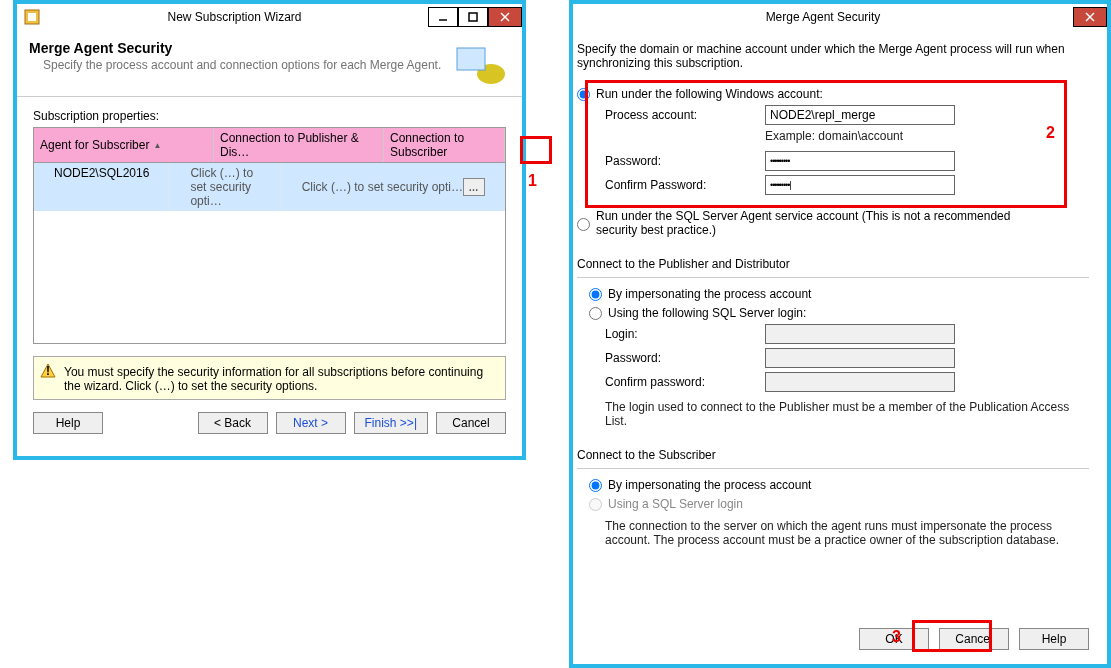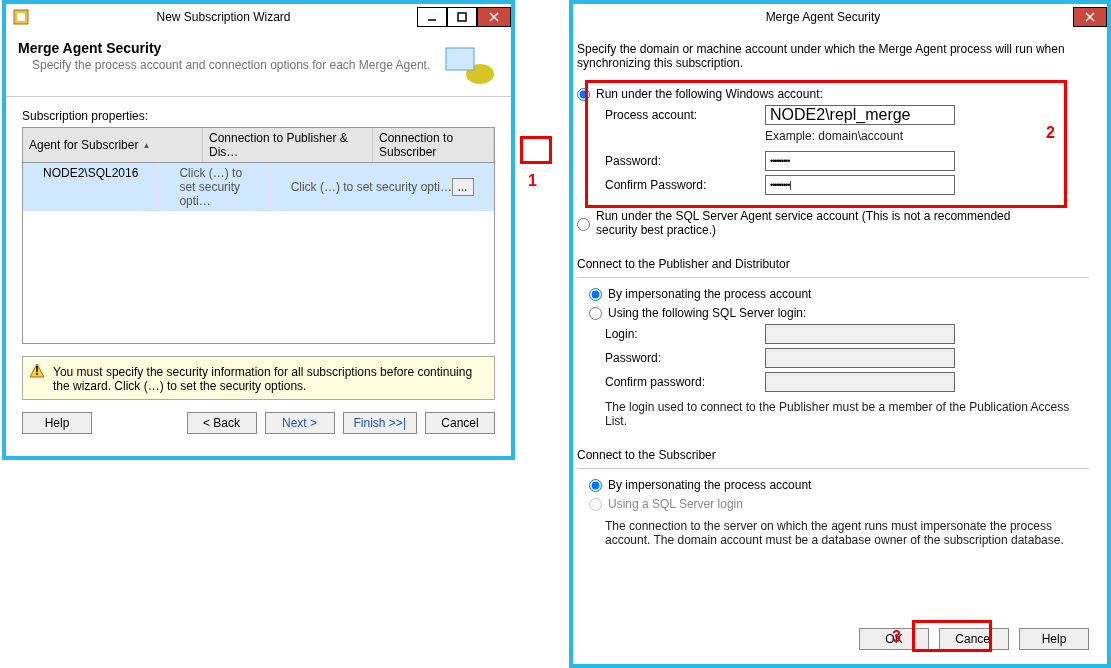--- a/index.html
+++ b/index.html
@@ -6,29 +6,29 @@
   body { margin: 0; background: #fff; width: 1111px; height: 668px; position: relative; }
   .window { position: absolute; border: 4px solid #29b8e8; background: #fff; }
   .titlebar { height: 26px; display: flex; align-items: center; background: #fff; }
   .titlebar .icon { width: 18px; height: 18px; margin-left: 6px; }
   .titlebar .title { flex: 1; text-align: center; color: #000; font-size: 12px; }
   .sysbtns { display: flex; }
   .sysbtn { width: 30px; height: 20px; border: 1px solid #000; display: flex; align-items: center; justify-content: center; font-size: 11px; }
   .sysbtn.close { background: #c8483b; color: #fff; width: 34px; }
   .sysbtn.min, .sysbtn.max { background: #fff; }
   
-  #win-wizard { left: 2px; top: 0; width: 513px; height: 460px; }
+  #win-wizard { left: 13px; top: 0; width: 513px; height: 460px; }
   #win-wizard .header { padding: 10px 12px 6px 12px; border-bottom: 1px solid #ccc; display:flex; }
   #win-wizard .headerimg { width:60px; height:50px; display:flex; align-items:center; justify-content:center; }
   #win-wizard .header h1 { font-size: 14px; font-weight: bold; margin: 0 0 2px 0; }
   #win-wizard .header p { margin: 0 0 0 14px; color: #737373; }
   #win-wizard .content { padding: 12px 16px 0 16px; }
   .table { border: 1px solid #999; width: 100%; }
   .thead { display: flex; background: #fff; border-bottom: 1px solid #999; }
-  .th { border-right: 1px solid #ccc; padding: 3px 6px; display:flex; align-items:center; background:#e5e5e5; }
+  .th { border-right: 1px solid #ccc; padding: 3px 6px; display:flex; align-items:center; background:#f9a8d4; }
   .th.c1 { width: 180px; }
   .th.c2 { width: 170px; }
   .th.c3 { flex: 1; }
   .sort { font-size: 8px; color:#555; margin-left:4px; }
   .tbody { height: 180px; position:relative; }
   .row { display:flex; background:#cfe8ff; }
   .td { padding: 3px 20px; }
   .td.c1 { width: 180px; }
   .td.c2 { width: 170px; color:#555; border-left:1px solid #e6e6e6;}
   .td.c3 { flex:1; color:#555; border-left:1px solid #e6e6e6; display:flex; align-items:center; }
@@ -39,21 +39,21 @@
   .btn { border:1px solid #888; background:#efefef; height:22px; padding:0 10px; min-width:70px; display:inline-flex; align-items:center; justify-content:center; cursor:pointer; }
   .btn.disabled { color:#1d4ed8; cursor:default; }
   
   #win-sec { left: 569px; top: 0; width: 542px; height: 668px; }
   #win-sec .body { padding: 12px 18px 12px 4px; }
   .intro { margin-bottom: 16px; }
   .radio-row { display:flex; align-items:center; margin: 4px 0; }
   .radio-row input[type=radio] { margin: 2px 6px 0 0; }
   .fieldrow { display:flex; align-items:center; margin: 4px 0 4px 28px; }
   .fieldrow label { width: 160px; }
-  .fieldrow input[type=text], .fieldrow input[type=password] { width: 190px; height: 20px; border:1px solid #666; padding:0 4px; font-size:16px; }
+  .fieldrow input[type=text], .fieldrow input[type=password] { width: 190px; height: 20px; border:1px solid #666; padding:0 4px; font-size:12px; }
   .fieldrow input:disabled { background:#f0f0f0; color:#888; }
   .example { margin-left: 188px; color:#222; font-size:12px; margin-top:2px; margin-bottom:8px;}
   .sectitle { margin: 20px 0 6px 0; }
   .hr { border-top:1px solid #ccc; margin: 2px 0 8px 0; }
   .note { margin: 8px 0 0 28px; color:#222; }
   .greytxt { color:#888; }
   .bottombar { position:absolute; bottom:14px; right:18px; display:flex; gap:10px; align-items:center; }
   
   .redbox { position:absolute; border:3px solid #e00; pointer-events:none; }
   .rednum { position:absolute; color:#e00; font-size:16px; font-weight:bold; }
@@ -210,21 +210,21 @@
     <div class="sectitle">Connect to the Subscriber</div>
     <div class="hr"></div>
     <div class="radio-row" style="margin-left:12px;">
       <input type="radio" checked="" style="">
       <span>By impersonating the process account</span>
     </div>
     <div class="radio-row greytxt" style="margin-left:12px;">
       <input type="radio" disabled="" style="">
       <span>Using a SQL Server login</span>
     </div>
-    <div class="note" style="max-width:460px;">The connection to the server on which the agent runs must impersonate the process account. The domain account must be a database owner of the subscription database.</div>
+    <div class="note" style="max-width:460px;">The connection to the server on which the agent runs must impersonate the process account. The process account must be a practice owner of the subscription database.</div>
   </div>
   <div class="bottombar">
     <span class="btn">OK</span>
     <span class="btn">Cancel</span>
     <span class="btn">Help</span>
   </div>
 </div>
 
 <div class="redbox" style="left:520px; top:136px; width:32px; height:28px;"></div>
 <div class="rednum" style="left:528px; top:172px;">1</div>

